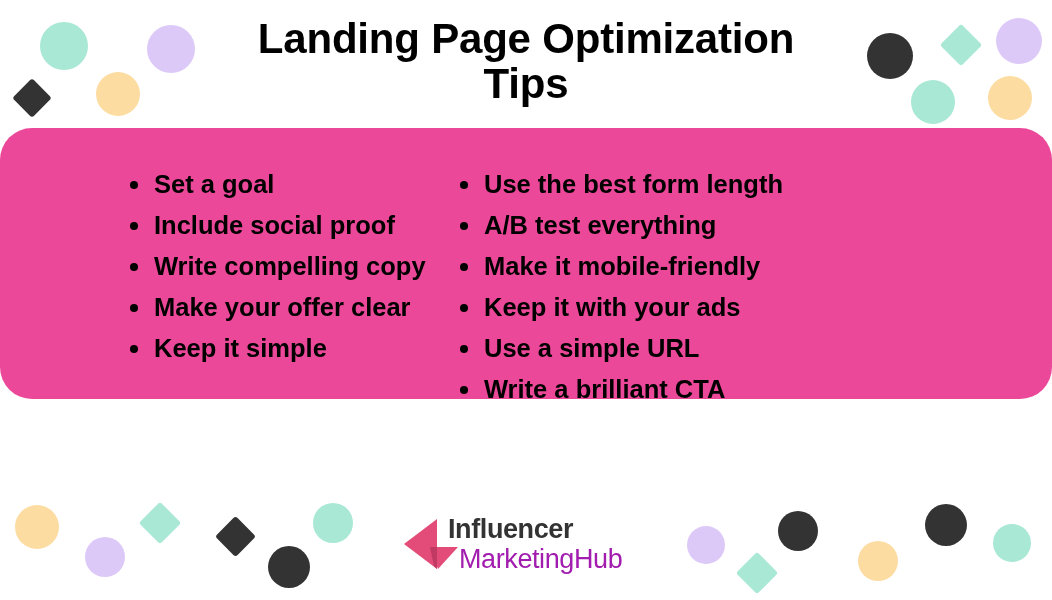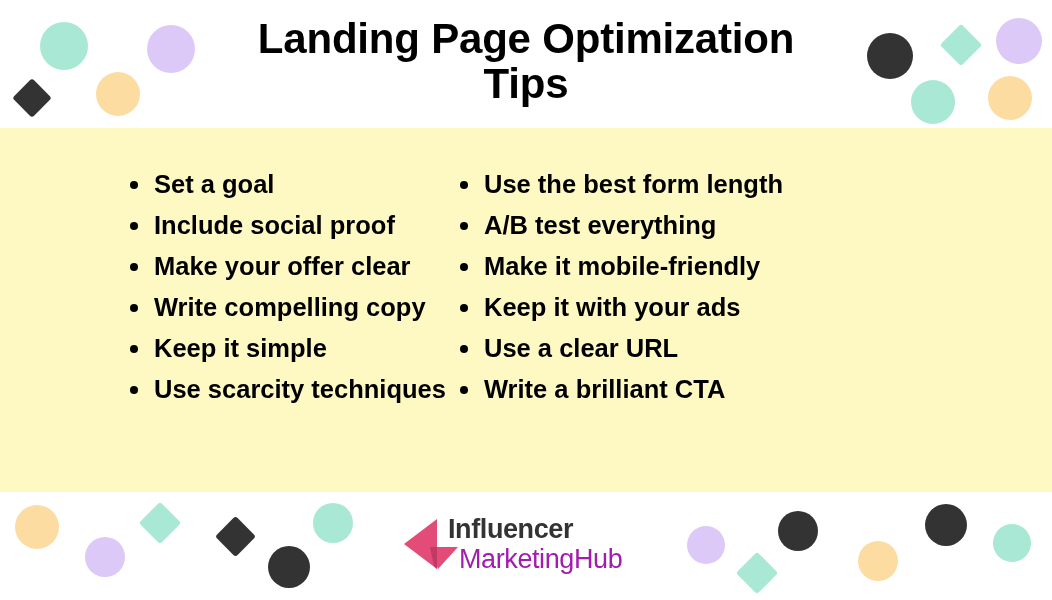--- a/index.html
+++ b/index.html
@@ -49,23 +49,24 @@
     font-family: "Liberation Sans", sans-serif;
   }
   .title .l2 { display: block; }
 
   
   .panel {
     position: absolute;
     left: 0;
     top: 128px;
     width: 1052px;
-    height: 364px;
-    background: #fef9c3;
+    height: 271px;
+    background: #ec4899;
     z-index: 2;
+    border-radius: 32px;
   }
   .columns {
     position: absolute;
     left: 0;
     top: 36px;
     width: 1052px;
     display: flex;
   }
   .col {
     box-sizing: border-box;
@@ -158,33 +159,32 @@
       <span class="l2">Tips</span>
     </div>
   </div>
 
   <div class="panel">
     <div class="columns">
       <div class="col col-left">
         <ul class="tips" id="left-list">
             <li><span class="bullet"></span><span>Set a goal</span></li>
             <li><span class="bullet"></span><span>Include social proof</span></li>
+            <li><span class="bullet"></span><span>Write compelling copy</span></li>
             <li><span class="bullet"></span><span>Make your offer clear</span></li>
-            <li><span class="bullet"></span><span>Write compelling copy</span></li>
             <li><span class="bullet"></span><span>Keep it simple</span></li>
-            <li><span class="bullet"></span><span>Use scarcity techniques</span></li>
           </ul>
       </div>
       <div class="col col-right">
         <ul class="tips" id="right-list">
             <li><span class="bullet"></span><span>Use the best form length</span></li>
             <li><span class="bullet"></span><span>A/B test everything</span></li>
             <li><span class="bullet"></span><span>Make it mobile-friendly</span></li>
             <li><span class="bullet"></span><span>Keep it with your ads</span></li>
-            <li><span class="bullet"></span><span>Use a clear URL</span></li>
+            <li><span class="bullet"></span><span>Use a simple URL</span></li>
             <li><span class="bullet"></span><span>Write a brilliant CTA</span></li>
           </ul>
       </div>
     </div>
   </div>
 
   <div class="footer"></div>
   <div class="deco-layer deco-layer-bottom"></div>
 
   <div class="logo">

